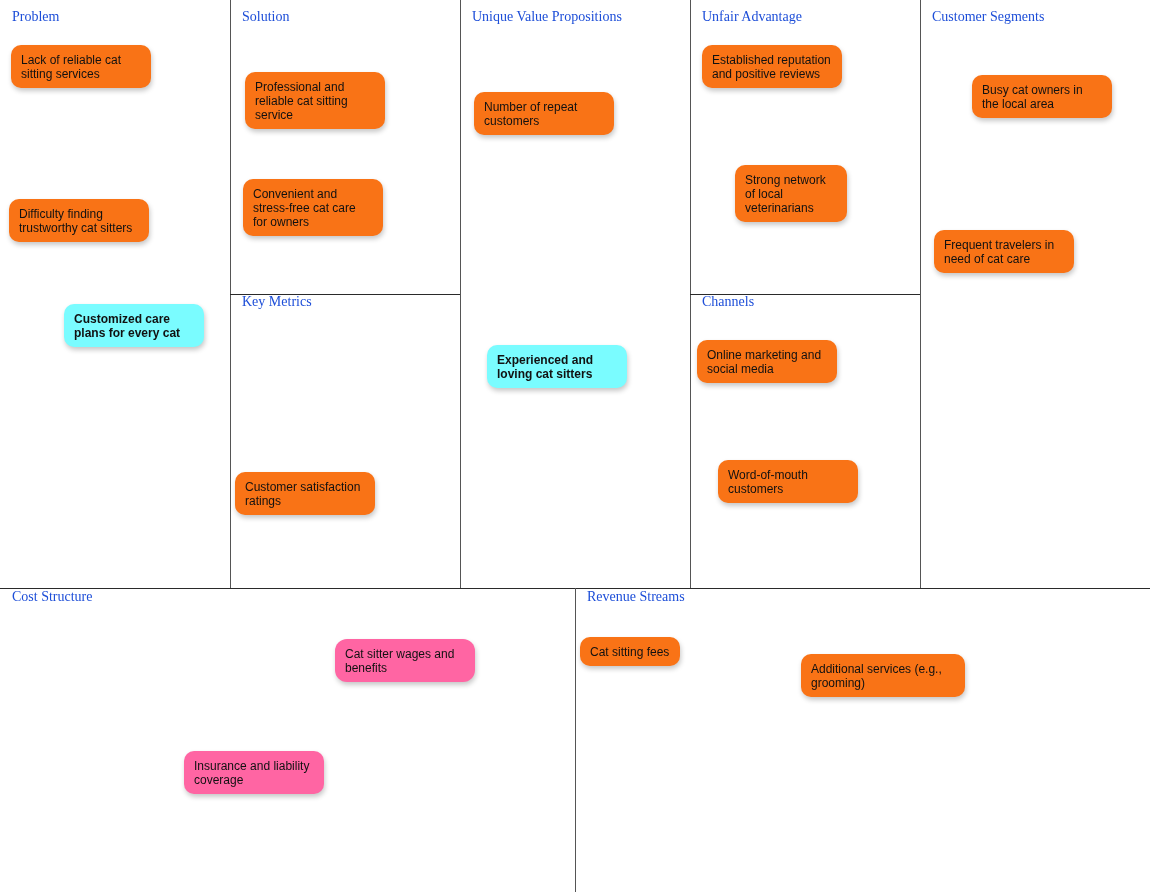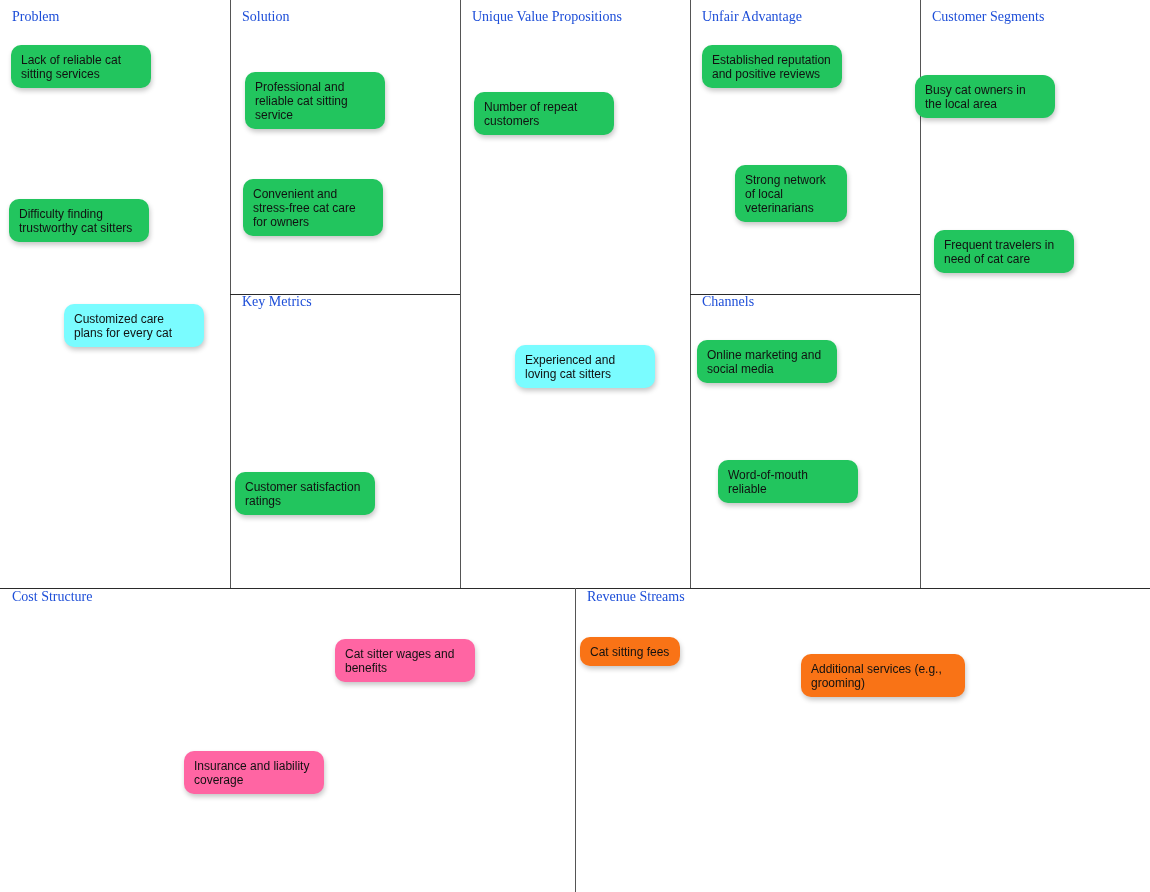--- a/index.html
+++ b/index.html
@@ -7,22 +7,22 @@
            font-family: "Liberation Sans", sans-serif; }
     .canvas { position: absolute; left: 0; top: 0; width: 1150px; height: 892px; }
     .vline { position: absolute; width: 1px; background: #555555; }
     .hline { position: absolute; height: 1px; background: #2a2a2a; }
     .section-title { position: absolute; font-size: 14px; color: #1d4ed8;
                      font-family: Liberation Serif, serif; white-space: nowrap; }
     .note { position: absolute; box-sizing: border-box; border-radius: 10px;
             padding: 8px 10px 7px 10px; font-size: 12px; line-height: 14px;
             color: #111111; box-shadow: 1px 3px 5px rgba(0,0,0,0.22);
             font-family: "Liberation Sans", sans-serif; cursor: move; }
-    .note.yellow { background: #22c55e; }
-    .note.cyan { background: #7afcff; }
+    .note.yellow { background: #f97316; }
+    .note.cyan { background: #7afcff; font-weight: bold; }
     .note.pink { background: #ff65a3; }
     .note.green { background: #f97316; }
   </style>
 </head>
 <body>
 
 <div class="canvas">
 
   <div class="vline" style="left:230px; top:0; height:588px;"></div>
   <div class="vline" style="left:460px; top:0; height:588px;"></div>
@@ -47,44 +47,44 @@
   </div>
 
   <div>
     <div class="section-title" style="left:242px; top:294px;">Key Metrics</div>
     <div class="note yellow" style="left:235px; top:472px; width:140px;">Customer satisfaction ratings</div>
   </div>
 
   <div>
     <div class="section-title" style="left:472px; top:9px;">Unique Value Propositions</div>
     <div class="note yellow" style="left:474px; top:92px; width:140px;">Number of repeat customers</div>
-    <div class="note cyan" style="left:487px; top:345px; width:140px;margin-left:28px;">Experienced and loving cat sitters</div>
+    <div class="note cyan" style="left:487px; top:345px; width:140px;">Experienced and loving cat sitters</div>
   </div>
 
   <div>
     <div class="section-title" style="left:702px; top:9px;">Unfair Advantage</div>
     <div class="note yellow" style="left:702px; top:45px; width:140px;">Established reputation and positive reviews</div>
     <div class="note yellow" style="left:735px; top:165px; width:112px;">Strong network of local veterinarians</div>
   </div>
 
   <div>
     <div class="section-title" style="left:702px; top:294px;">Channels</div>
     <div class="note yellow" style="left:697px; top:340px; width:140px;">Online marketing and social media</div>
-    <div class="note yellow" style="left:718px; top:460px; width:140px;">Word-of-mouth reliable</div>
+    <div class="note yellow" style="left:718px; top:460px; width:140px;">Word-of-mouth customers</div>
   </div>
 
   <div>
     <div class="section-title" style="left:932px; top:9px;">Customer Segments</div>
-    <div class="note yellow" style="left:915px; top:75px; width:140px;border-radius:12px;">Busy cat owners in the local area</div>
+    <div class="note yellow" style="left:972px; top:75px; width:140px;">Busy cat owners in the local area</div>
     <div class="note yellow" style="left:934px; top:230px; width:140px;">Frequent travelers in need of cat care</div>
   </div>
 
   <div>
     <div class="section-title" style="left:12px; top:589px;">Cost Structure</div>
-    <div class="note pink" style="left:335px; top:639px; width:140px;">Cat sitter wages and benefits</div>
+    <div class="note pink" style="left:335px; top:639px; width:140px;border-radius:12px;">Cat sitter wages and benefits</div>
     <div class="note pink" style="left:184px; top:751px; width:140px;">Insurance and liability coverage</div>
   </div>
 
   <div>
     <div class="section-title" style="left:587px; top:589px;">Revenue Streams</div>
     <div class="note green" style="left:580px; top:637px; width:100px;">Cat sitting fees</div>
     <div class="note green" style="left:801px; top:654px; width:164px;">Additional services (e.g., grooming)</div>
   </div>
 
 </div>

